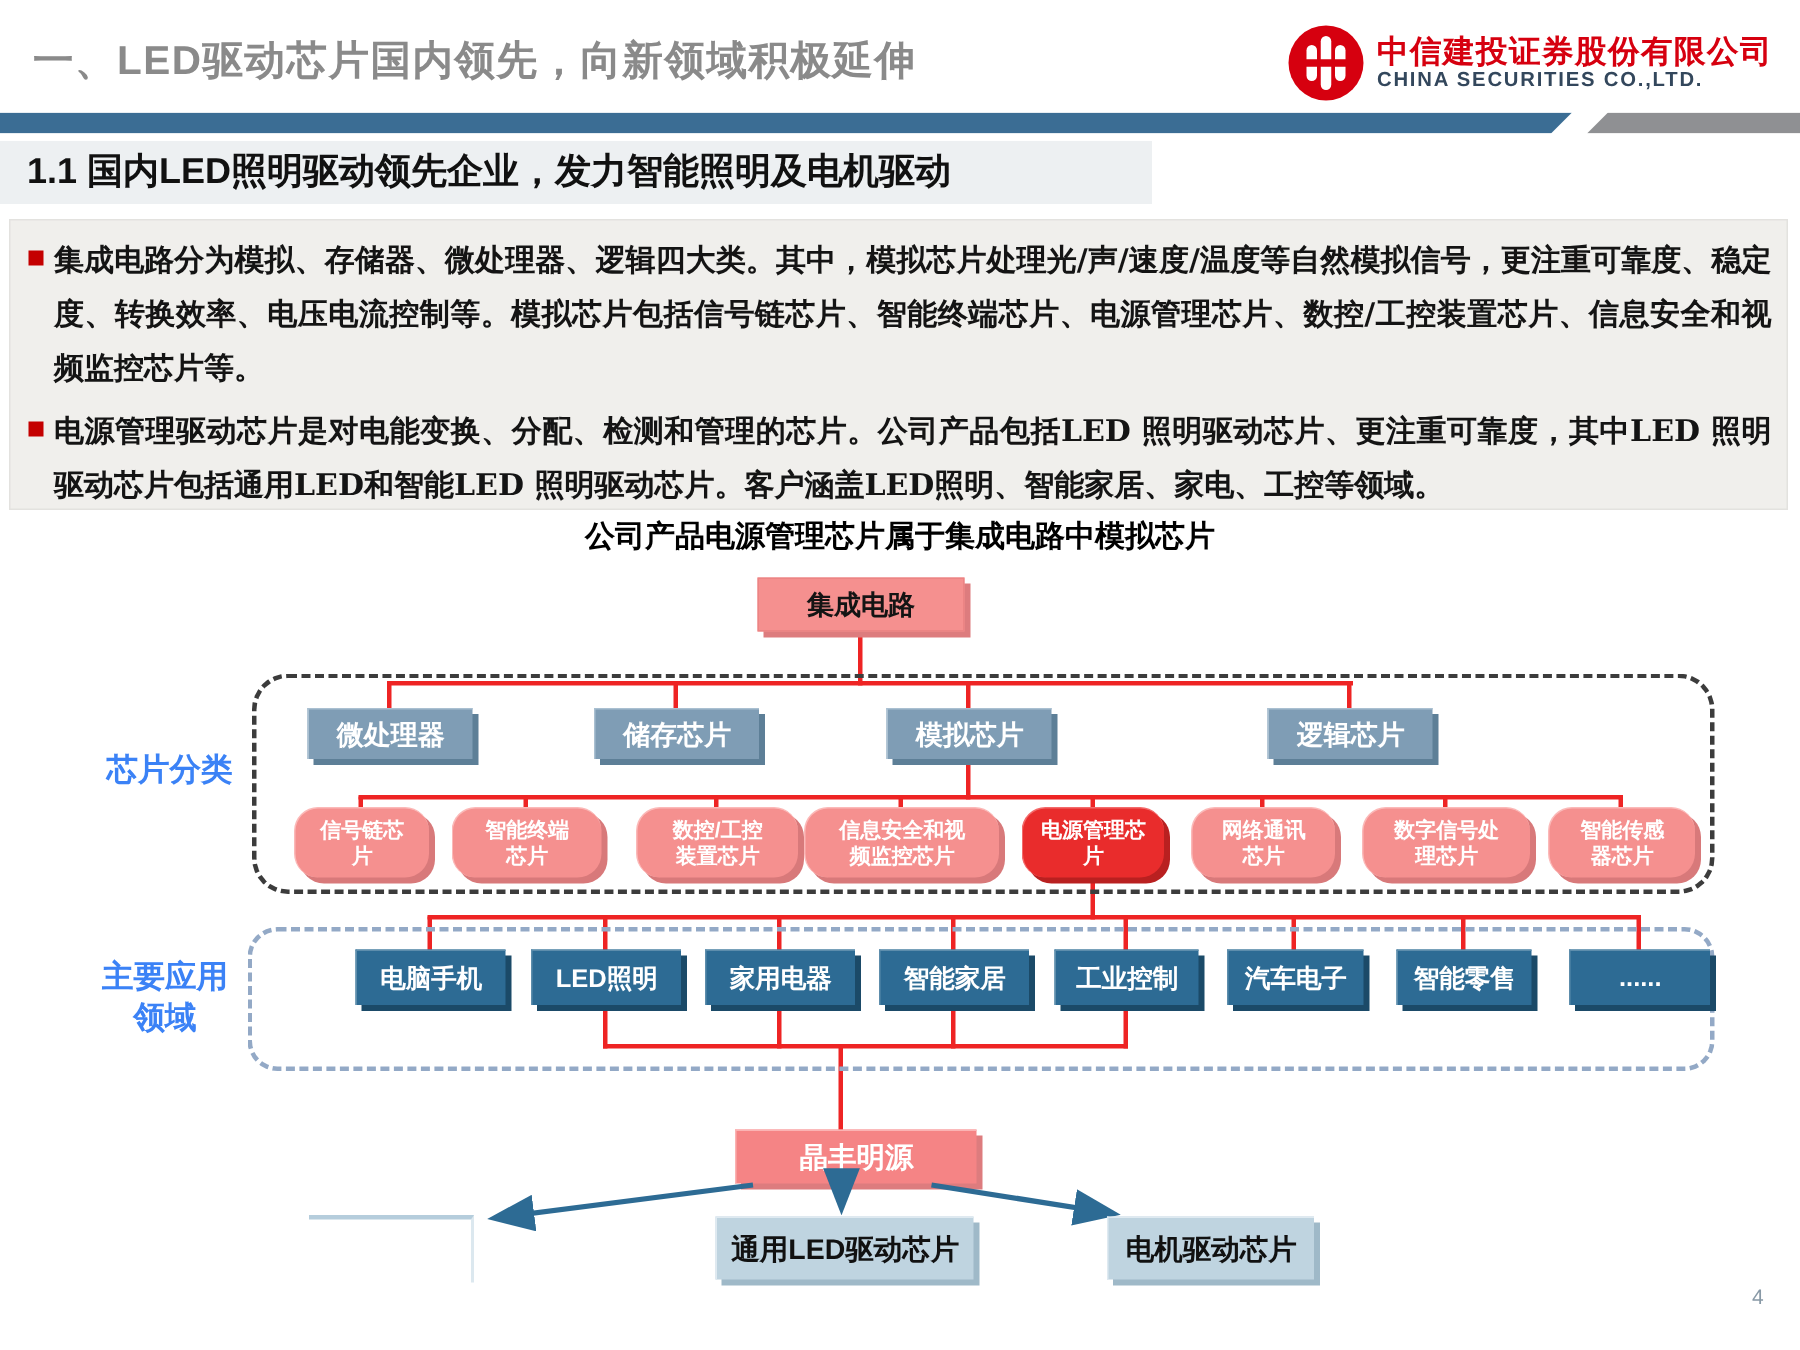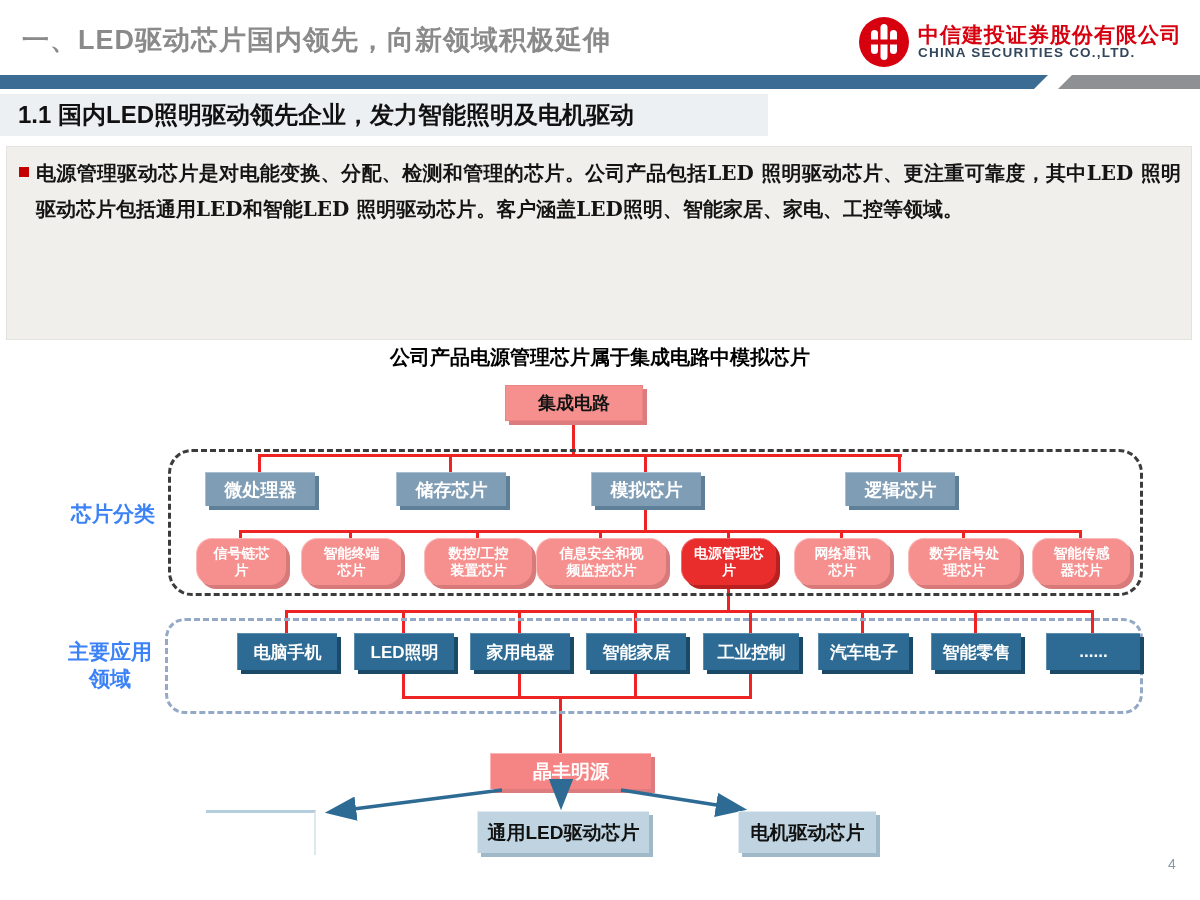--- a/index.html
+++ b/index.html
@@ -74,20 +74,21 @@
   </div>
 
   <div class="bar-blue"></div>
   <div class="bar-gray"></div>
 
   <div class="section-strip">
     <span>1.1 国内LED照明驱动领先企业，发力智能照明及电机驱动</span>
   </div>
 
   <div class="bullet-box">
+    <p class="bullet">集成电路分为模拟、存储器、微处理器、逻辑四大类。其中，模拟芯片处理光/声/速度/温度等自然模拟信号，更注重可靠度、稳定度、转换效率、电压电流控制等。模拟芯片包括信号链芯片、智能终端芯片、电源管理芯片、数控/工控装置芯片、信息安全和视频监控芯片等。</p>
     <p class="bullet">电源管理驱动芯片是对电能变换、分配、检测和管理的芯片。公司产品包括LED 照明驱动芯片、更注重可靠度，其中LED 照明驱动芯片包括通用LED和智能LED 照明驱动芯片。客户涵盖LED照明、智能家居、家电、工控等领域。</p>
   </div>
 
   <div class="diagram-title">公司产品电源管理芯片属于集成电路中模拟芯片</div>
 
   <div class="rl" style="left:572px;top:421px;width:3px;height:36px;"></div>
   <div class="rl" style="left:258px;top:454px;width:644px;height:3px;"></div>
   <div class="rl" style="left:258px;top:455px;width:3px;height:18px;"></div>
   <div class="rl" style="left:449px;top:455px;width:3px;height:18px;"></div>
   <div class="rl" style="left:644px;top:455px;width:3px;height:18px;"></div>

